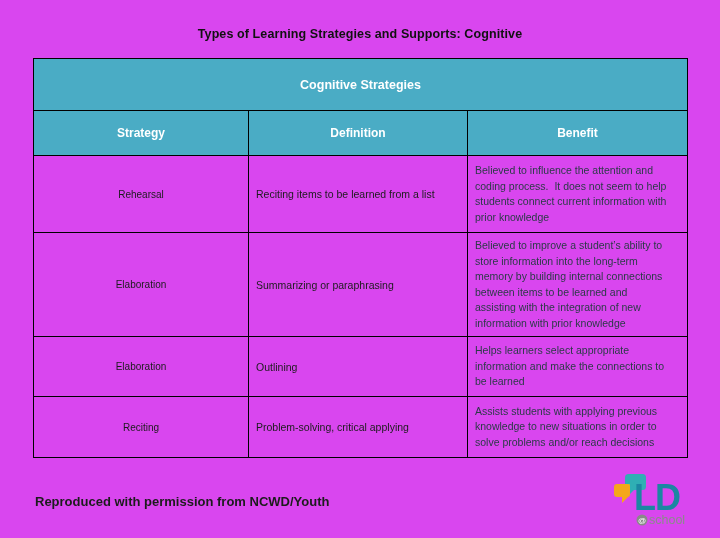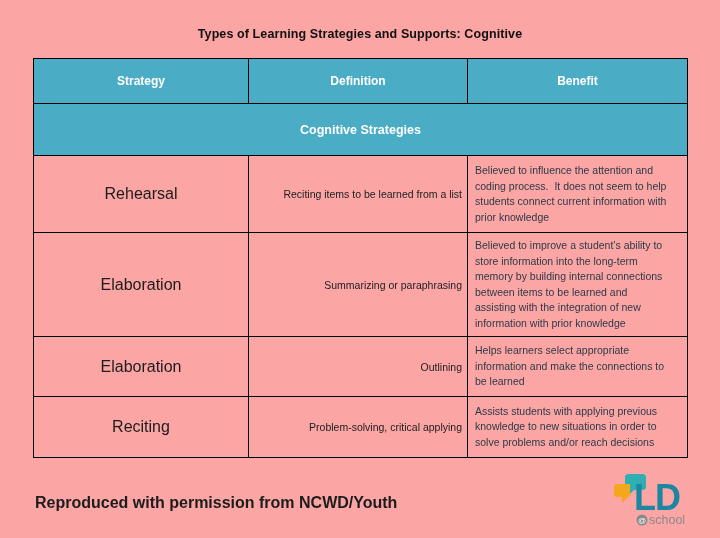--- a/index.html
+++ b/index.html
@@ -1,21 +1,21 @@
 <!DOCTYPE html>
 <html><head>
 <meta charset="utf-8">
 <style>
   * { box-sizing: border-box; }
   html, body { margin: 0; padding: 0; background: #e8e8e8; }
   .canvas {
     position: relative;
     width: 720px;
     height: 538px;
-    background: #fca5a5;
+    background: #d946ef;
     font-family: "Liberation Sans", sans-serif;
     overflow: hidden;
     margin: 0 auto;
   }
   .doc-title {
     position: absolute;
     top: 27px;
     left: 0;
     width: 100%;
     text-align: center;
@@ -49,26 +49,26 @@
     background: #4AACC5;
     color: #ffffff;
     font-weight: bold;
     font-size: 12px;
     text-align: center;
     vertical-align: middle;
   }
   .cell-strategy {
     text-align: center;
     vertical-align: middle;
-    font-size: 16px;
+    font-size: 10px;
     color: #1c1c1c;
     padding: 4px;
   }
   .cell-definition {
-    text-align: right;
+    text-align: left;
     vertical-align: middle;
     font-size: 10.5px;
     color: #1c1c1c;
     padding: 4px 5px 4px 7px;
   }
   .cell-benefit {
     text-align: left;
     vertical-align: middle;
     font-size: 10.5px;
     line-height: 15.5px;
@@ -78,21 +78,21 @@
   }
   .row-1 { height: 77px; }
   .row-2 { height: 100px; }
   .row-3 { height: 60px; }
   .row-4 { height: 61px; }
   .attribution {
     position: absolute;
     left: 35px;
     top: 494px;
     font-weight: bold;
-    font-size: 16px;
+    font-size: 13px;
     color: #1c1c1c;
     text-align: center;
   }
   .logo {
     position: absolute;
     right: 22px;
     top: 470px;
     width: 84px;
     height: 58px;
   }
@@ -105,26 +105,26 @@
   <div class="doc-title">Types of Learning Strategies and Supports: Cognitive</div>
 
   <table class="strategies">
     <colgroup>
       <col style="width:215px">
       <col style="width:219px">
       <col style="width:220px">
     </colgroup>
     <tbody>
       <tr>
+        <td class="band-header" colspan="3">Cognitive Strategies</td>
+      </tr>
+      <tr>
         <td class="col-header">Strategy</td>
         <td class="col-header">Definition</td>
         <td class="col-header">Benefit</td>
-      </tr>
-      <tr>
-        <td class="band-header" colspan="3">Cognitive Strategies</td>
       </tr>
       <tr class="row-1">
         <td class="cell-strategy">Rehearsal</td>
         <td class="cell-definition">Reciting items to be learned from a list</td>
         <td class="cell-benefit">Believed to influence the attention and coding process.  It does not seem to help students connect current information with prior knowledge</td>
       </tr>
       <tr class="row-2">
         <td class="cell-strategy">Elaboration</td>
         <td class="cell-definition">Summarizing or paraphrasing</td>
         <td class="cell-benefit">Believed to improve a student’s ability to store information into the long-term memory by building internal connections between items to be learned and assisting with the integration of new information with prior knowledge</td>

